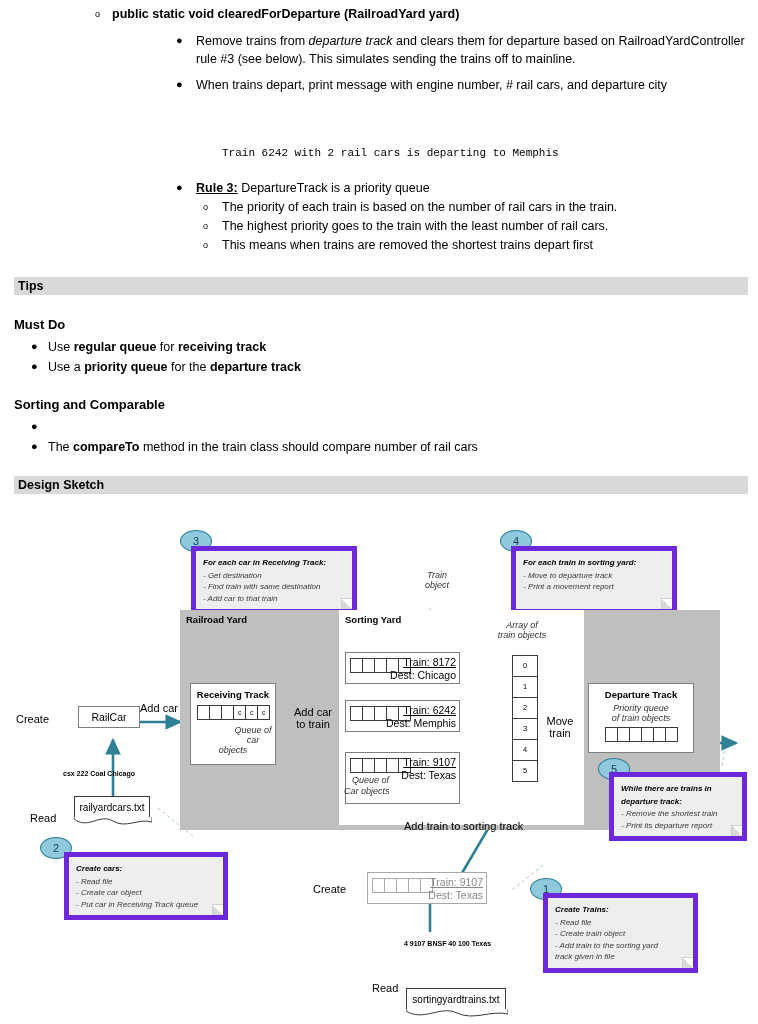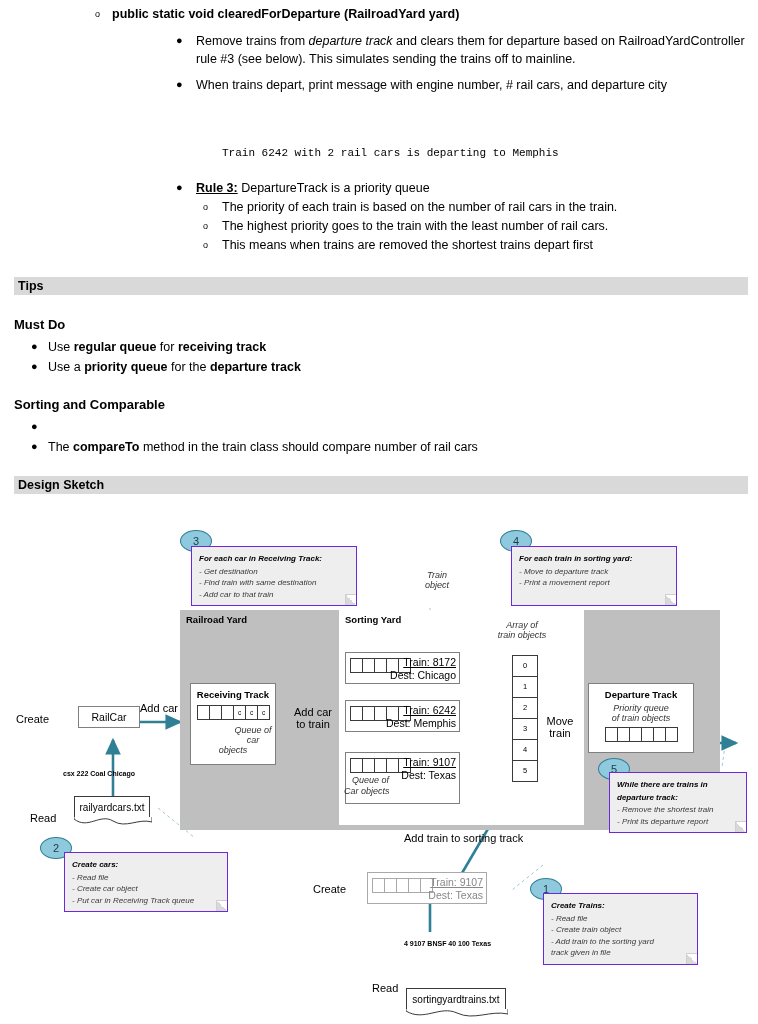--- a/index.html
+++ b/index.html
@@ -38,21 +38,21 @@
   .abs{position:absolute;}
 
   .yard{background:#bfbfbf;}
   .sorting{background:#ffffff;}
   .whitebox{background:#fff;border:1px solid #7f7f7f;}
 
   .lbl-bold{font-weight:bold;font-size:9.5px;}
   .lbl-it{font-style:italic;font-size:9px;color:#333;}
   .lbl-plain{font-size:11px;}
 
-  .callout{background:#eeeeee;border:1px solid #6d28d9;font-size:8px;line-height:11.5px;
+  .callout{background:#eeeeee;border:5px solid #6d28d9;font-size:8px;line-height:11.5px;
            padding:6px 6px 5px 7px;color:#3a3a3a;font-style:italic;box-sizing:border-box;}
   .callout .hd{font-weight:bold;font-style:italic;color:#000;display:block;margin-bottom:1px;}
   .callout .ln{display:block;white-space:nowrap;}
   .callout .fold{position:absolute;right:0;bottom:0;width:10px;height:10px;
      background:linear-gradient(225deg,#ffffff 50%,#d8d8d8 50%);border-left:1px solid #cfcfcf;border-top:1px solid #cfcfcf;}
 
   .num{width:30px;height:20px;border-radius:50%;background:#8fc9de;border:1px solid #2f7f95;
        text-align:center;line-height:20px;font-size:11px;color:#1b3b46;}
 
   .track{display:flex;}
@@ -330,21 +330,21 @@
       <div class="num">2</div>
     </div>
     <div class="abs callout" style="left:64px;top:352px;width:164px;">
       <span class="hd">Create cars:</span>
       <span class="ln">- Read file</span>
       <span class="ln">- Create car object</span>
       <span class="ln">- Put car in Receiving Track queue</span>
       <span class="fold"></span>
     </div>
 
-    <div class="abs lbl-plain" style="left:404px;top:332px;text-align:center;">Add train to sorting track</div>
+    <div class="abs lbl-plain" style="left:404px;top:320px;text-align:center;">Add train to sorting track</div>
 
     <div class="abs lbl-plain" style="left:313px;top:383px;">Create</div>
     <div class="abs trainbox" style="left:367px;top:372px;width:120px;height:32px;border-color:#a9a9a9;">
       <div class="track" style="position:absolute;left:4px;top:5px;">
         <div class="cell" style="border-color:#a9a9a9;"></div>
           <div class="cell" style="border-color:#a9a9a9;"></div>
           <div class="cell" style="border-color:#a9a9a9;"></div>
           <div class="cell" style="border-color:#a9a9a9;"></div>
           <div class="cell" style="border-color:#a9a9a9;"></div>
       </div>

